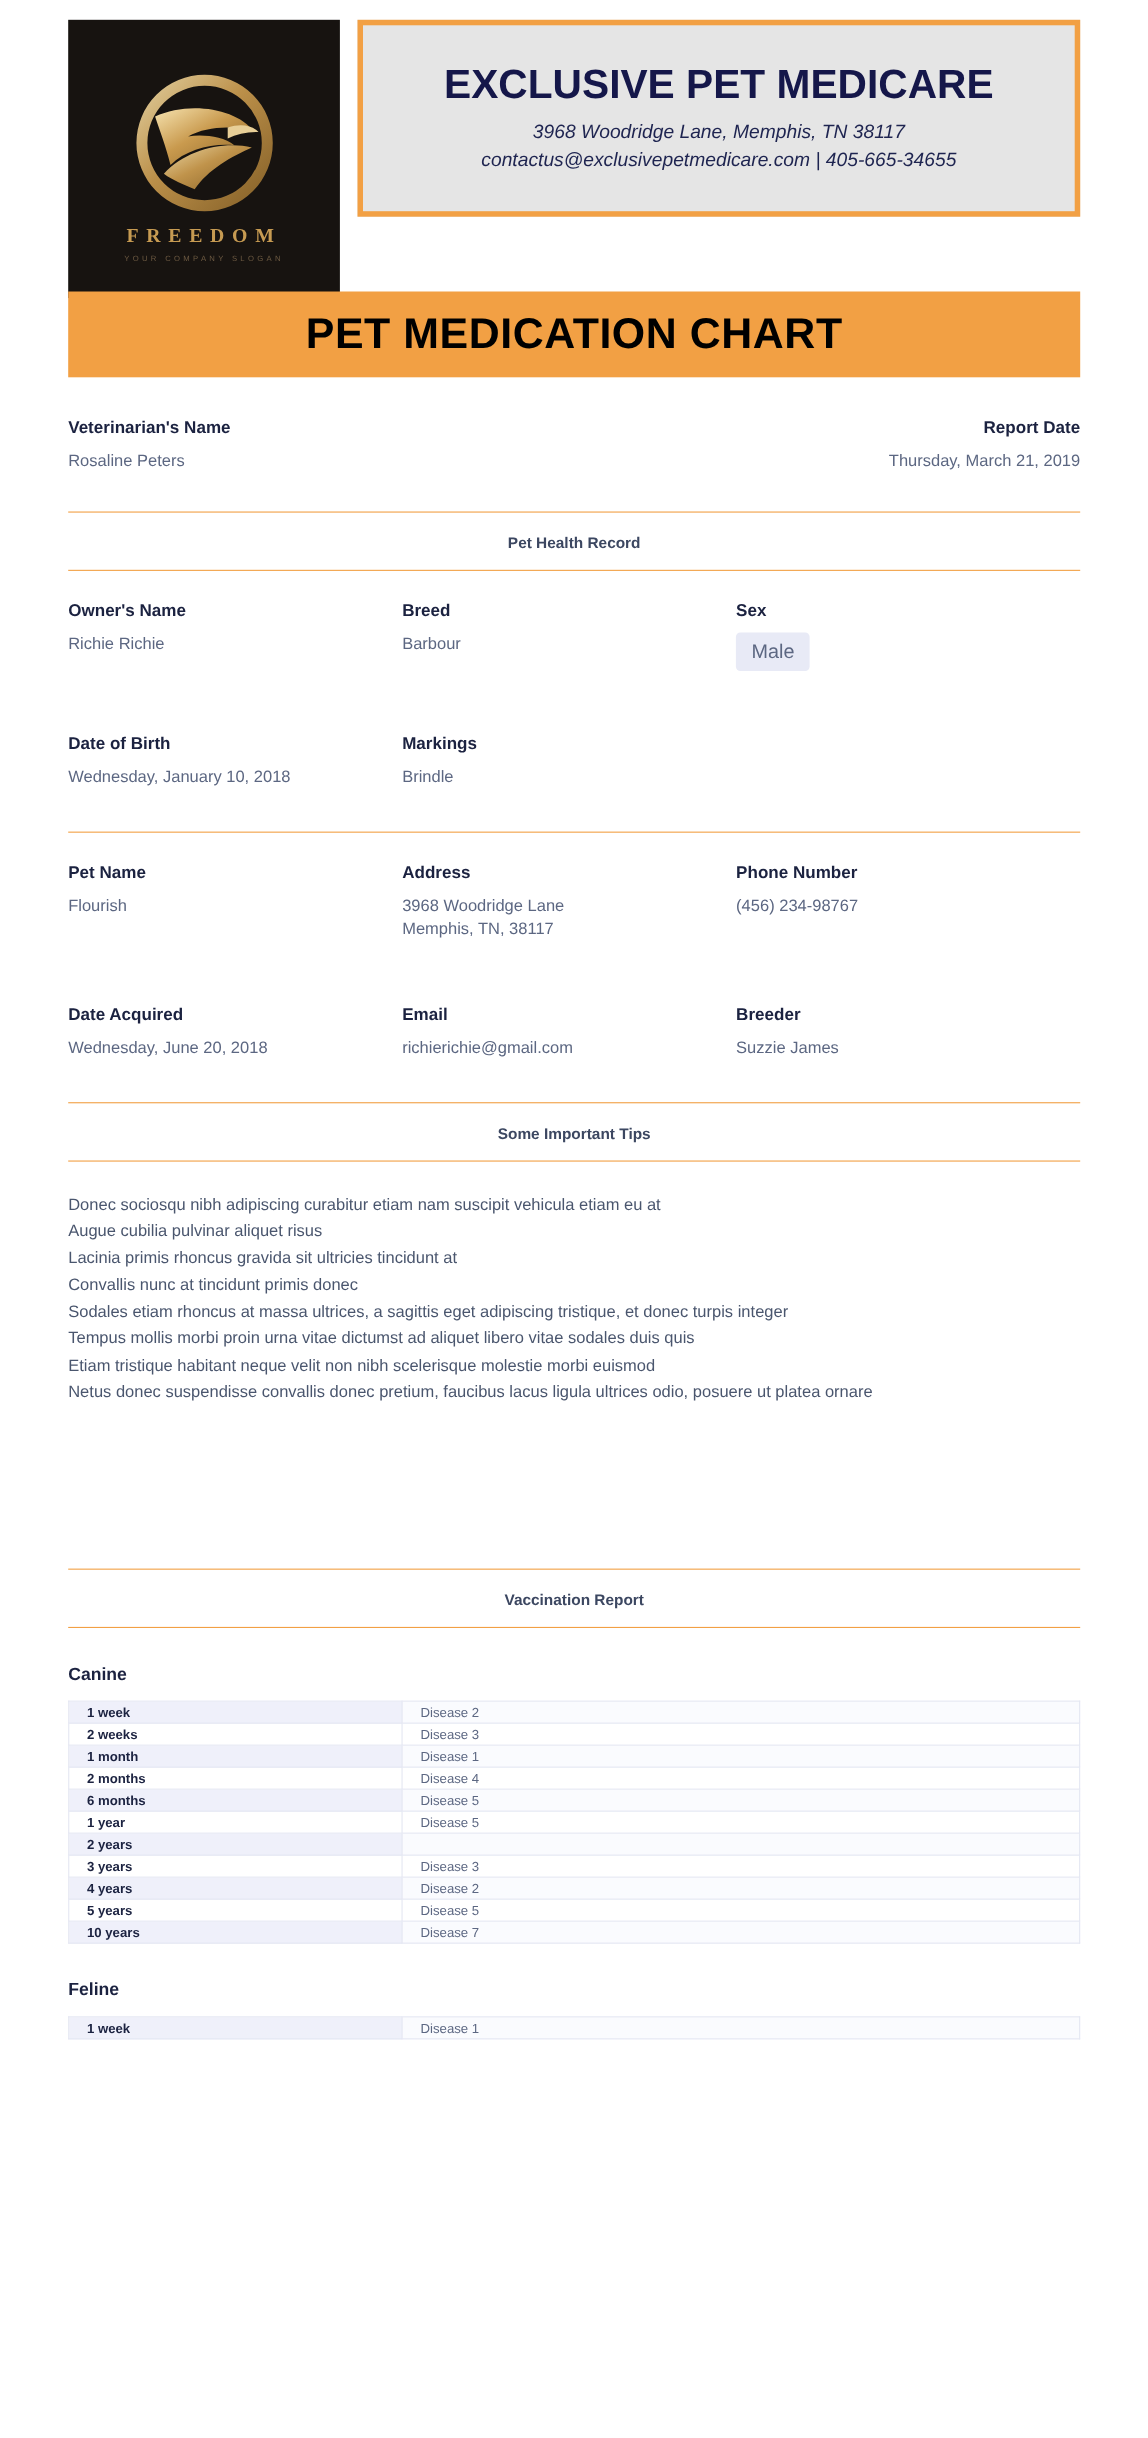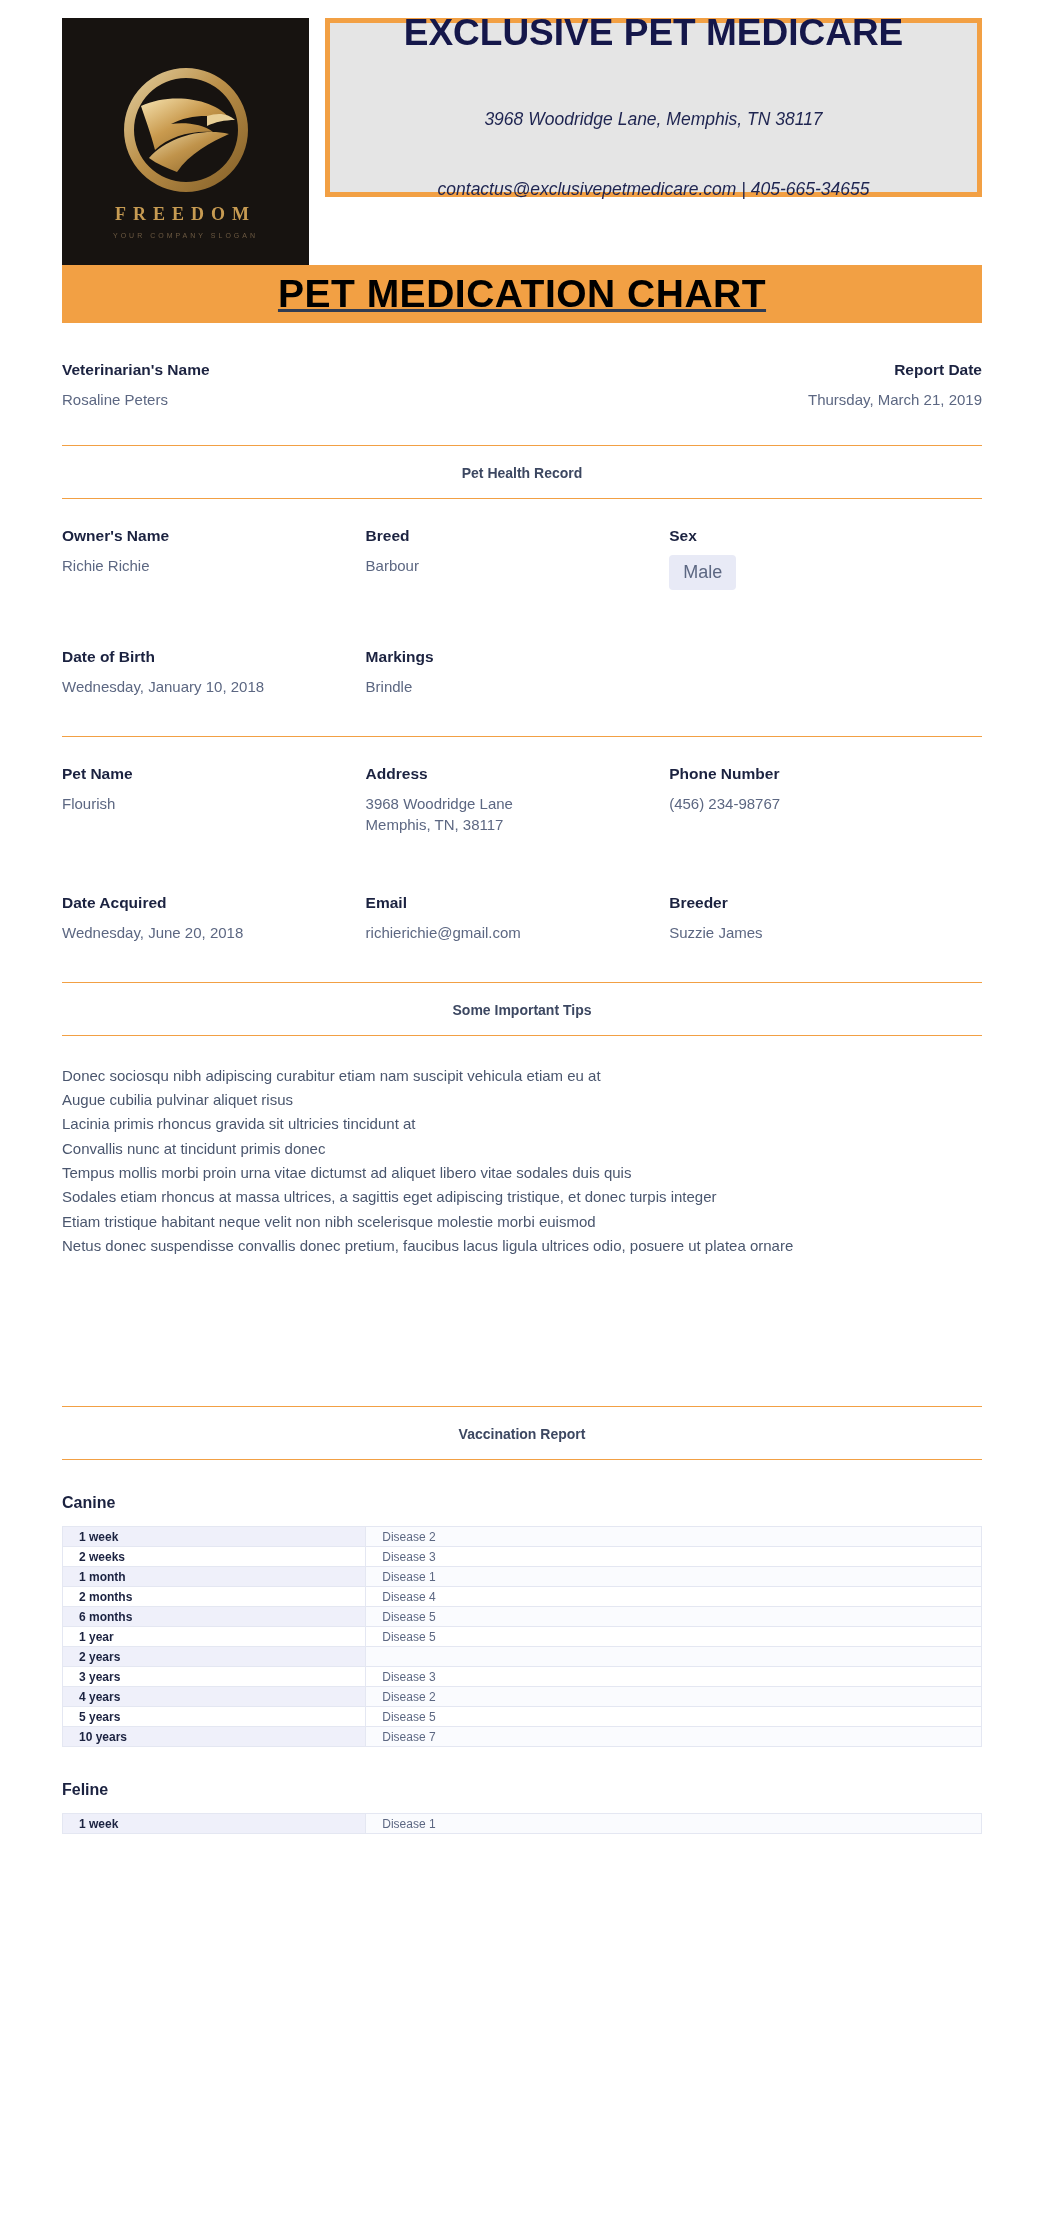--- a/index.html
+++ b/index.html
@@ -33,26 +33,26 @@
   .company-card {
     flex: 1 1 auto; margin-left: 16px; height: 179px;
     border: 5px solid #f2a044; background:#e5e5e5;
     display:flex; flex-direction:column; align-items:center; justify-content:center;
     padding: 10px 18px;
   }
   .company-name {
     font-size: 37px; font-weight: 700; color:#15174a; letter-spacing: 0px;
     text-align:center; line-height:1.1; margin-bottom: 10px;
   }
-  .company-line { font-size:17.5px; font-style: italic; color:#1e2450; text-align:center; line-height:1.45;margin-top:44px; }
+  .company-line { font-size:17.5px; font-style: italic; color:#1e2450; text-align:center; line-height:1.45; }
 
   .title-bar {
     margin: 0 62px 0 62px; background:#f2a044;
-    height: 58px; display:flex; align-items:center; justify-content:center;
-    position: relative; top: -6px; text-decoration: underline;
+    height: 78px; display:flex; align-items:center; justify-content:center;
+    position: relative; top: -6px;
   }
   .title-bar h1 { margin:0; font-size:39px; font-weight:700; color:#000; letter-spacing:0.5px; }
 
   
   .content { padding: 0 62px; }
   .field { padding-top: 2px; }
   .label { font-size:15.5px; font-weight:700; color:#1b2240; margin-bottom:10px; }
   .value { font-size:15px; color:#5c6782; line-height:1.45; }
 
   .vet-row { display:flex; justify-content:space-between; padding: 30px 0 34px 0; }
@@ -224,22 +224,22 @@
     <div class="block-gap-lg"></div>
     <hr class="hr">
     <div class="section-head">Some Important Tips</div>
     <hr class="hr">
 
     <div class="tips-body">
       <p>Donec sociosqu nibh adipiscing curabitur etiam nam suscipit vehicula etiam eu at</p>
       <p>Augue cubilia pulvinar aliquet risus</p>
       <p>Lacinia primis rhoncus gravida sit ultricies tincidunt at</p>
       <p>Convallis nunc at tincidunt primis donec</p>
+      <p>Sodales etiam rhoncus at massa ultrices, a sagittis eget adipiscing tristique, et donec turpis integer</p>
       <p>Tempus mollis morbi proin urna vitae dictumst ad aliquet libero vitae sodales duis quis</p>
-      <p>Sodales etiam rhoncus at massa ultrices, a sagittis eget adipiscing tristique, et donec turpis integer</p>
       <p>Etiam tristique habitant neque velit non nibh scelerisque molestie morbi euismod</p>
       <p>Netus donec suspendisse convallis donec pretium, faucibus lacus ligula ultrices odio, posuere ut platea ornare</p>
     </div>
 
     <div class="spacer-tips"></div>
 
     <hr class="hr">
     <div class="section-head">Vaccination Report</div>
     <hr class="hr">
 

